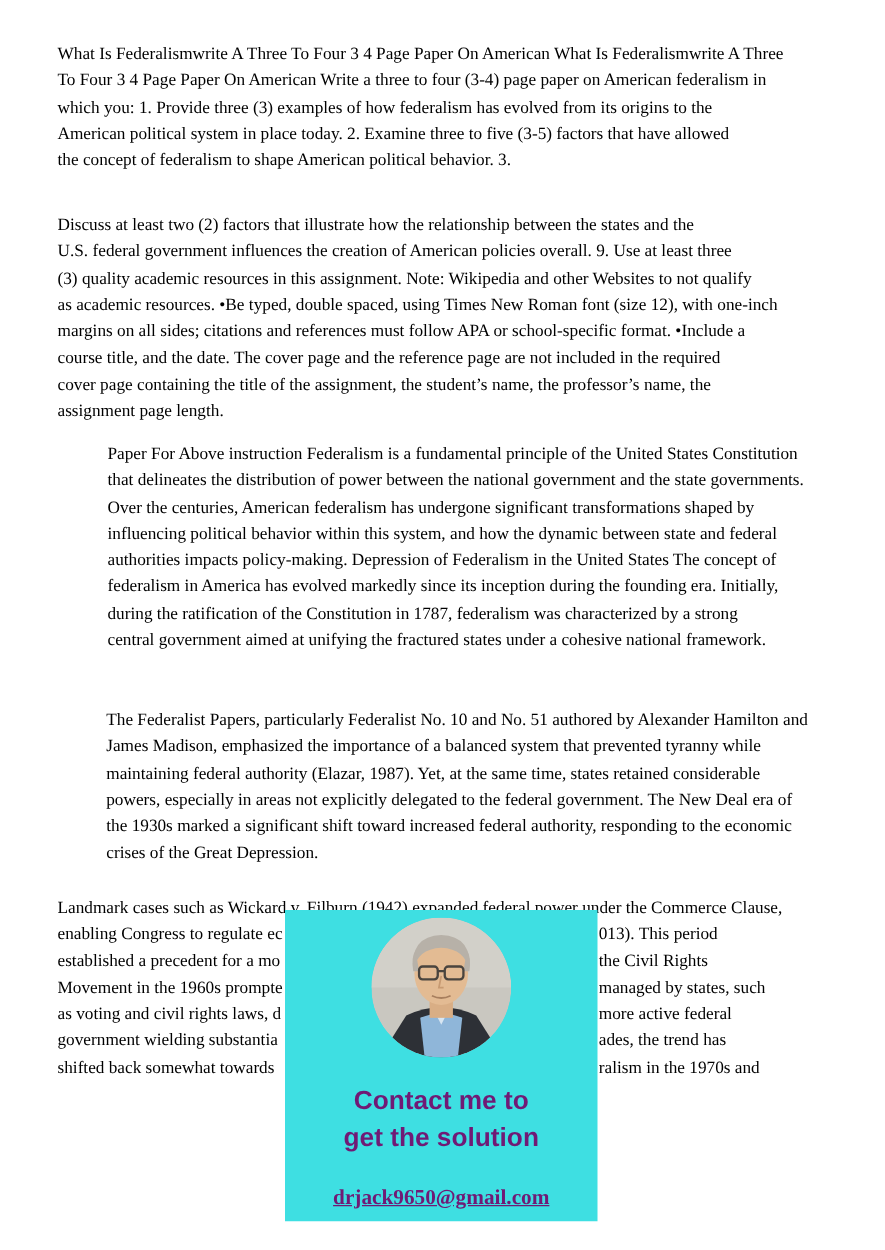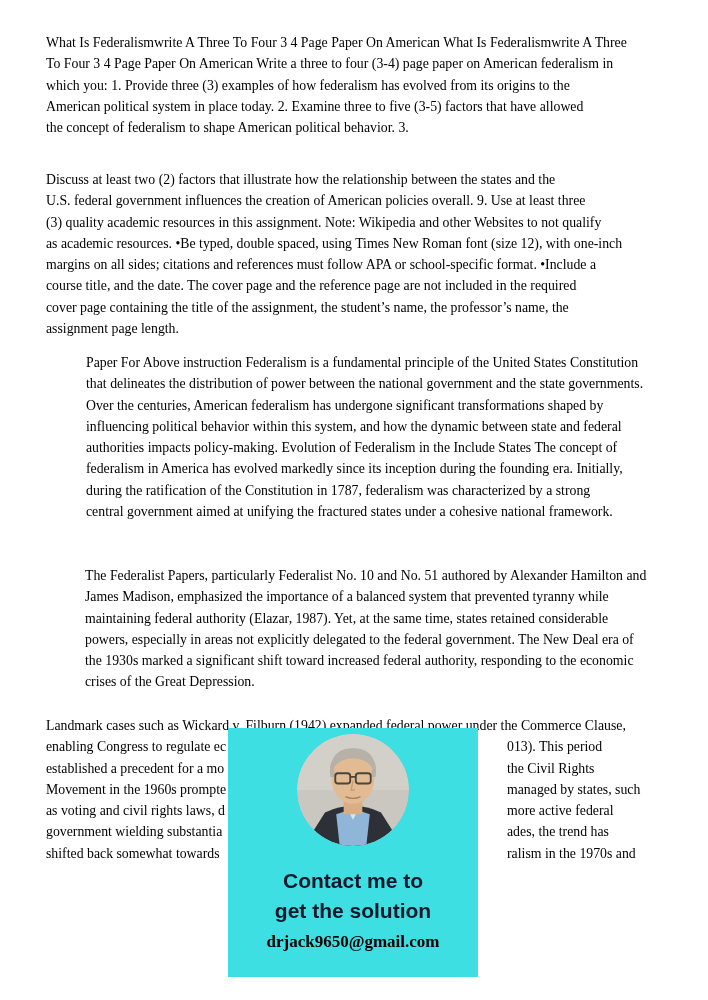--- a/index.html
+++ b/index.html
@@ -14,41 +14,41 @@
   .paragraph { position:absolute; left:46px; }
   .para-0 { top:32px; }
   .para-1 { top:169px; }
   .para-2 { top:352px;margin-left:40px; }
   .para-3 { top:565px;margin-left:39px; }
   .para-4 { top:715px; }
   .line {
     position:relative; height:21.3px; line-height:21.3px;
     font-size:13.8px; white-space:nowrap; color:#000;
   }
-  .right-frag { position:absolute; left:433px; top:0;padding-left:28px; }
+  .right-frag { position:absolute; left:433px; top:0; }
 
   
   .contact-card {
     position:absolute; left:228px; top:728px; width:250px; height:249px;
     background:#3EDFE2; z-index:5; text-align:center;
   }
   .avatar {
     width:112px; height:112px; margin:6px auto 0 auto; border-radius:50%;
     overflow:hidden; display:block;
   }
   .avatar svg { display:block; width:112px; height:112px; }
   .contact-heading {
     margin-top:20px;
     font-family:"Liberation Sans", sans-serif;
-    font-weight:bold; font-size:21px; line-height:30px; color:#0f172a;
+    font-weight:bold; font-size:21px; line-height:30px; color:#701a75;
   }
   .contact-email {
-    margin-top:4px;
+    margin-top:20px;
     font-family:"Liberation Serif", serif;
-    font-weight:bold; font-size:17px; line-height:24px; color:#000000;
+    font-weight:bold; font-size:17px; line-height:24px; color:#701a75;text-decoration:underline;
   }
 </style>
 </head>
 <body>
 
 <div class="page">
 
   <div id="doc-body">
       <div class="paragraph para-0">
         <div class="line"><span>What Is Federalismwrite A Three To Four 3 4 Page Paper On American What Is Federalismwrite A Three</span></div>
@@ -65,21 +65,21 @@
         <div class="line"><span>margins on all sides; citations and references must follow APA or school-specific format. •Include a</span></div>
         <div class="line"><span>course title, and the date. The cover page and the reference page are not included in the required</span></div>
         <div class="line"><span>cover page containing the title of the assignment, the student’s name, the professor’s name, the</span></div>
         <div class="line"><span>assignment page length.</span></div>
       </div>
       <div class="paragraph para-2">
         <div class="line"><span>Paper For Above instruction Federalism is a fundamental principle of the United States Constitution</span></div>
         <div class="line"><span>that delineates the distribution of power between the national government and the state governments.</span></div>
         <div class="line"><span>Over the centuries, American federalism has undergone significant transformations shaped by</span></div>
         <div class="line"><span>influencing political behavior within this system, and how the dynamic between state and federal</span></div>
-        <div class="line"><span>authorities impacts policy-making. Evolution of Federalism in the Include States The concept of</span></div>
+        <div class="line"><span>authorities impacts policy-making. Depression of Federalism in the United States The concept of</span></div>
         <div class="line"><span>federalism in America has evolved markedly since its inception during the founding era. Initially,</span></div>
         <div class="line"><span>during the ratification of the Constitution in 1787, federalism was characterized by a strong</span></div>
         <div class="line"><span>central government aimed at unifying the fractured states under a cohesive national framework.</span></div>
       </div>
       <div class="paragraph para-3">
         <div class="line"><span>The Federalist Papers, particularly Federalist No. 10 and No. 51 authored by Alexander Hamilton and</span></div>
         <div class="line"><span>James Madison, emphasized the importance of a balanced system that prevented tyranny while</span></div>
         <div class="line"><span>maintaining federal authority (Elazar, 1987). Yet, at the same time, states retained considerable</span></div>
         <div class="line"><span>powers, especially in areas not explicitly delegated to the federal government. The New Deal era of</span></div>
         <div class="line"><span>the 1930s marked a significant shift toward increased federal authority, responding to the economic</span></div>

